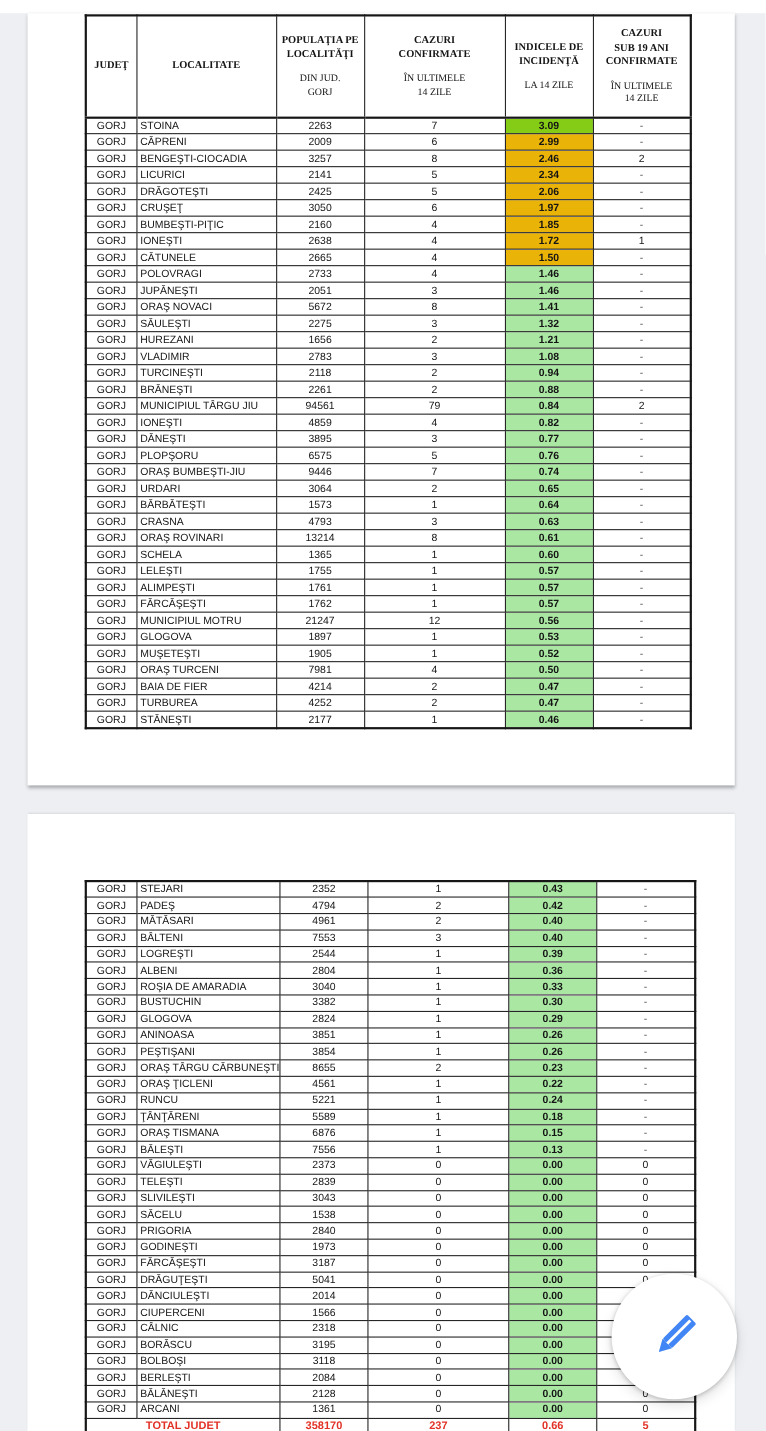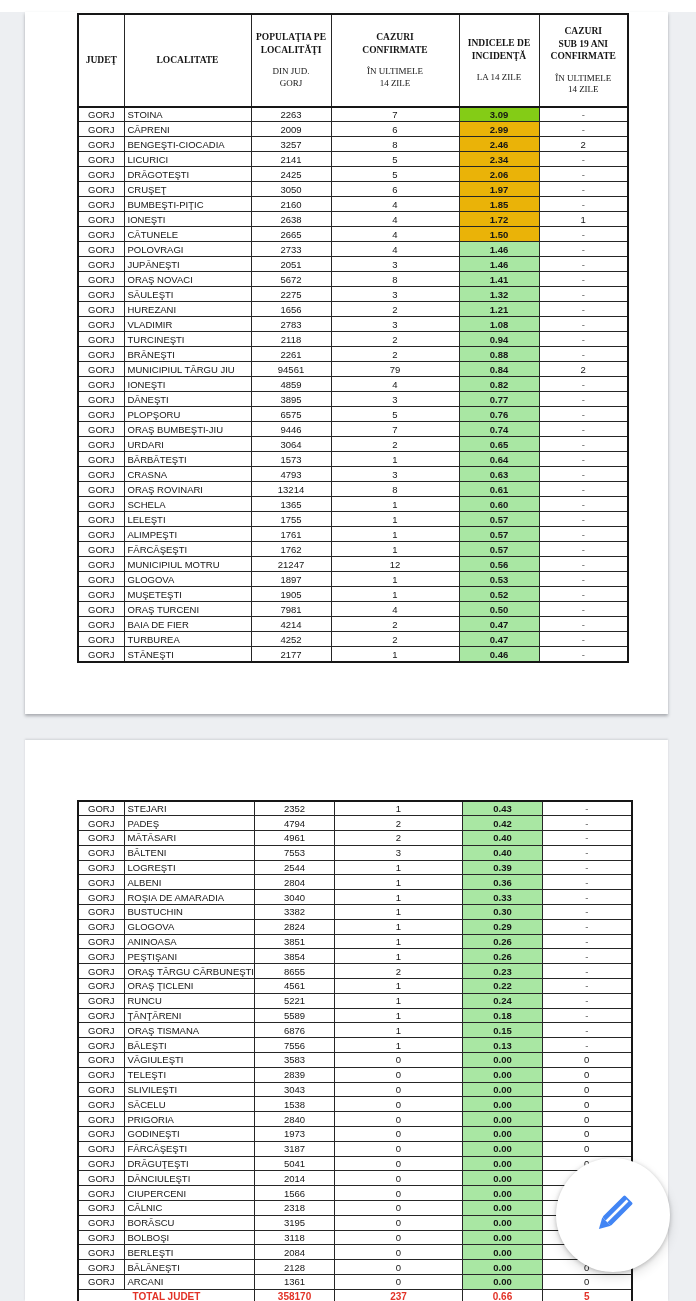--- a/index.html
+++ b/index.html
@@ -572,21 +572,21 @@
           <td class="jud">GORJ</td>
           <td class="loc">BĂLEŞTI</td>
           <td class="num">7556</td>
           <td class="num">1</td>
           <td class="inc band-green">0.13</td>
           <td class="dash">-</td>
         </tr>
         <tr>
           <td class="jud">GORJ</td>
           <td class="loc">VĂGIULEŞTI</td>
-          <td class="num">3583</td>
+          <td class="num">2373</td>
           <td class="num">0</td>
           <td class="inc band-green">0.00</td>
           <td class="num">0</td>
         </tr>
         <tr>
           <td class="jud">GORJ</td>
           <td class="loc">TELEŞTI</td>
           <td class="num">2839</td>
           <td class="num">0</td>
           <td class="inc band-green">0.00</td>

